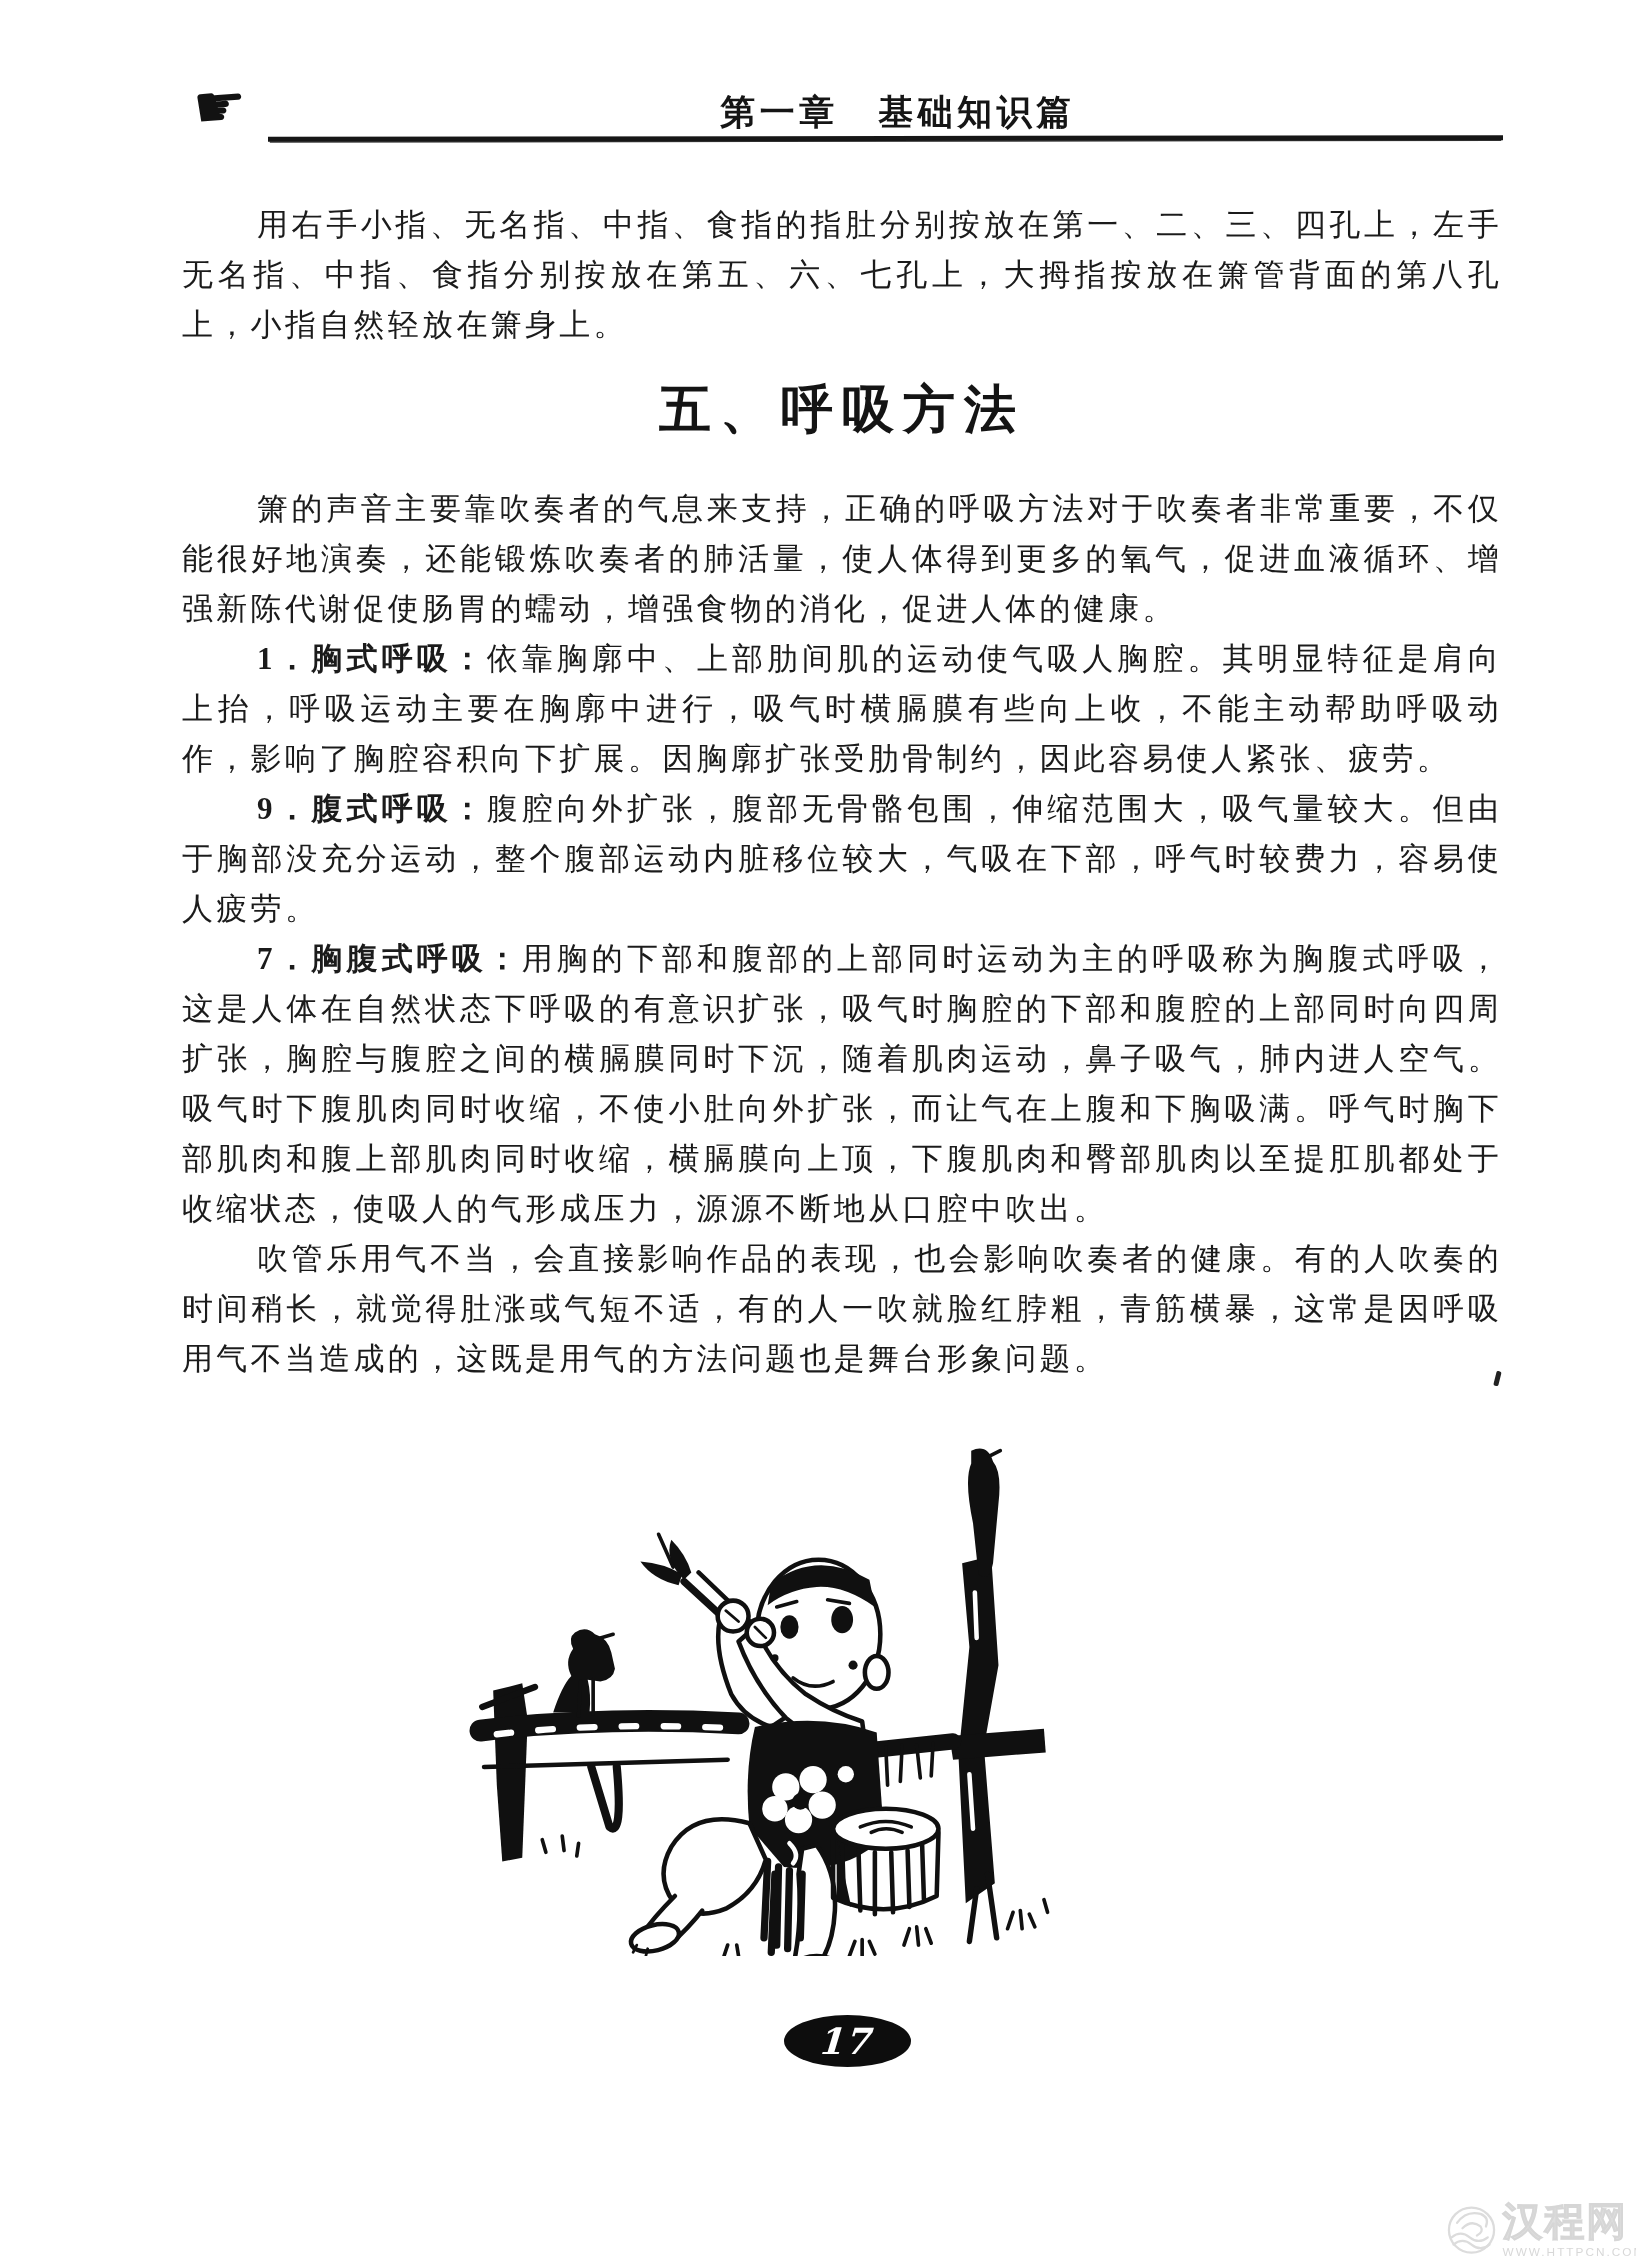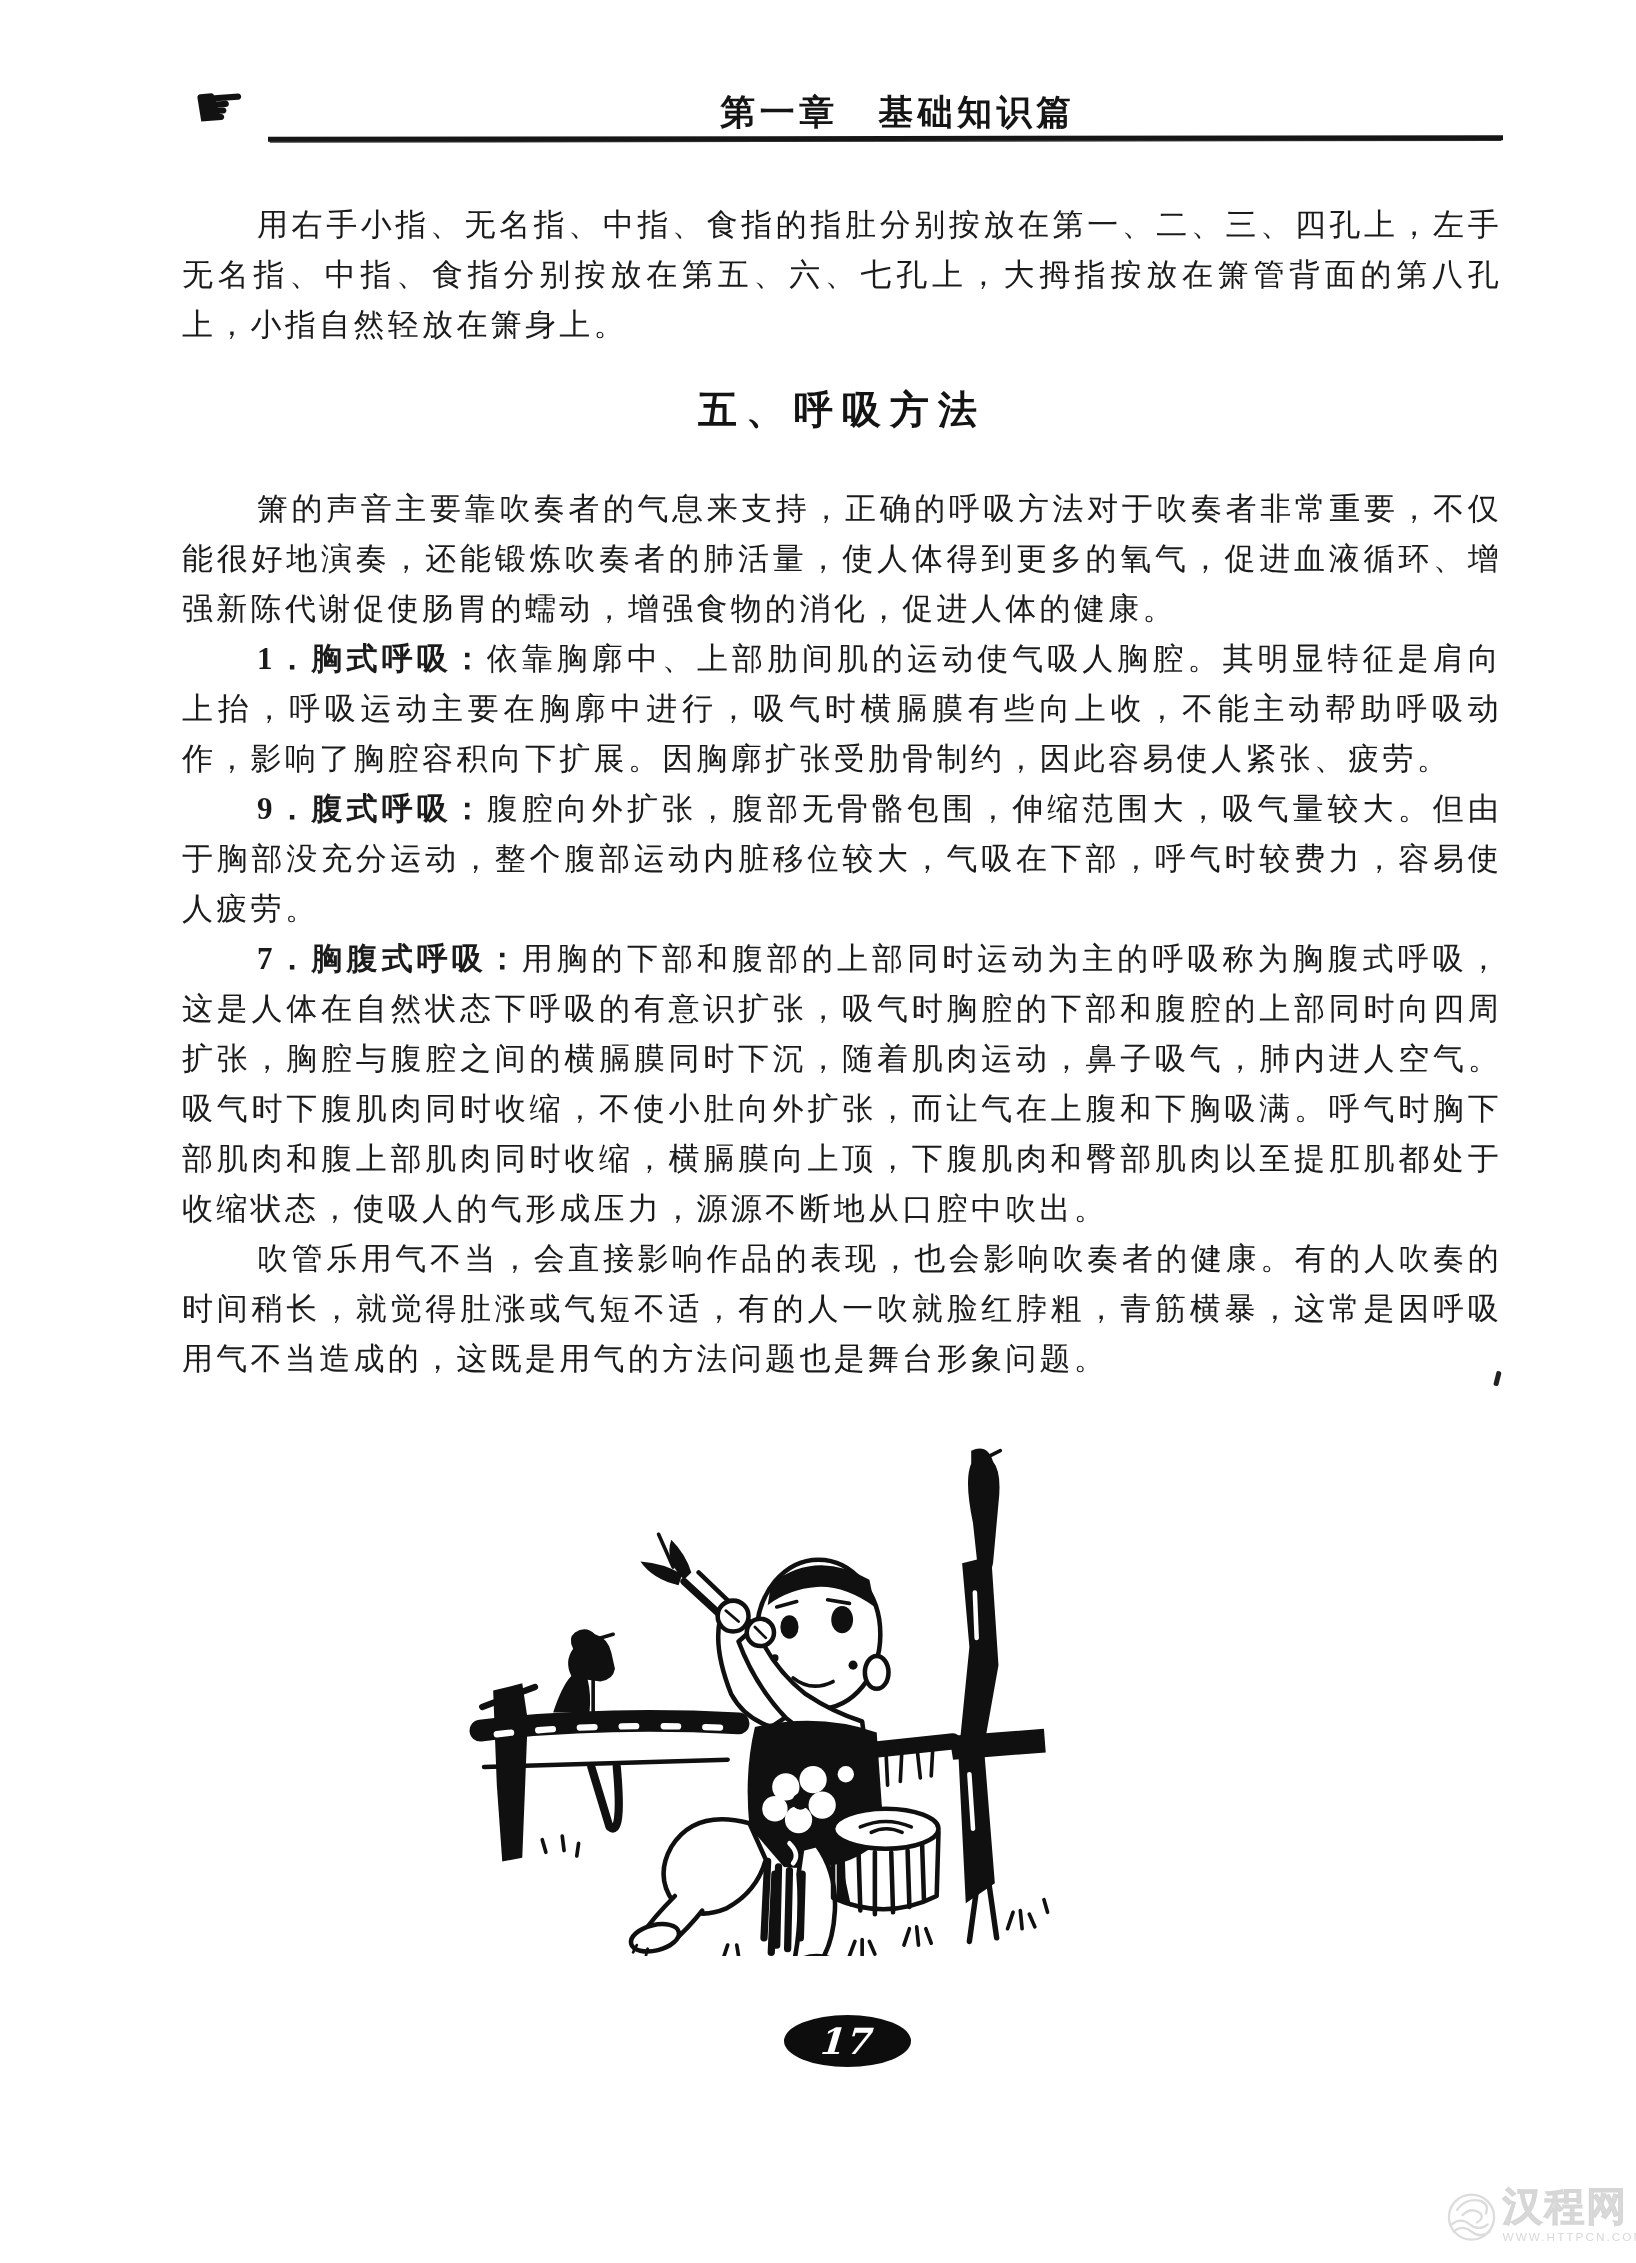--- a/index.html
+++ b/index.html
@@ -36,40 +36,40 @@
   .body-text{
     position:absolute;left:182px;top:200px;width:1320px;
     font-size:31px;line-height:50px;letter-spacing:3.3px;
     text-align:justify;color:#1b1b1b;
   }
   .body-text p{margin:0;text-indent:2em;}
   .body-text b{font-weight:bold;margin-left:13px;}
   .section-title{
     margin:35px 0 49px 0;
     text-align:center;text-indent:0;
-    font-size:39px;font-weight:bold;letter-spacing:9px;
+    font-size:52px;font-weight:bold;letter-spacing:9px;
     color:#141414;
   }
   
   .illustration{position:absolute;left:455px;top:1447px;width:618px;height:509px;}
   
   .pageno{
     position:absolute;left:784px;top:2015px;width:127px;height:52px;
     background:#0d0d0d;border-radius:50%;
     display:flex;align-items:center;justify-content:center;
   }
   .pageno span{
     color:#ffffff;font-size:36px;font-weight:bold;font-style:italic;
     font-family:"DejaVu Serif",serif;letter-spacing:1.8px;
     transform:skewX(-6deg);
   }
   
   .watermark{
     position:absolute;left:1444px;top:2186px;width:186px;height:73px;
-    color:#dcdcdc;display:flex;align-items:flex-start;
+    color:#dcdcdc;display:flex;align-items:flex-end;
   }
   .wm-logo{flex:0 0 55px;margin-top:3.6px;}
   .wm-texts{margin-left:3.6px;}
   .wm-name{
     font-size:40px;line-height:42px;font-weight:bold;letter-spacing:1.8px;
     color:#dedede;-webkit-text-stroke:0.9px #d6d6d6;
   }
   .wm-url{
     font-size:11.8px;letter-spacing:2px;color:#d8d8d8;
     font-family:"Liberation Sans",sans-serif;margin-top:1.8px;

